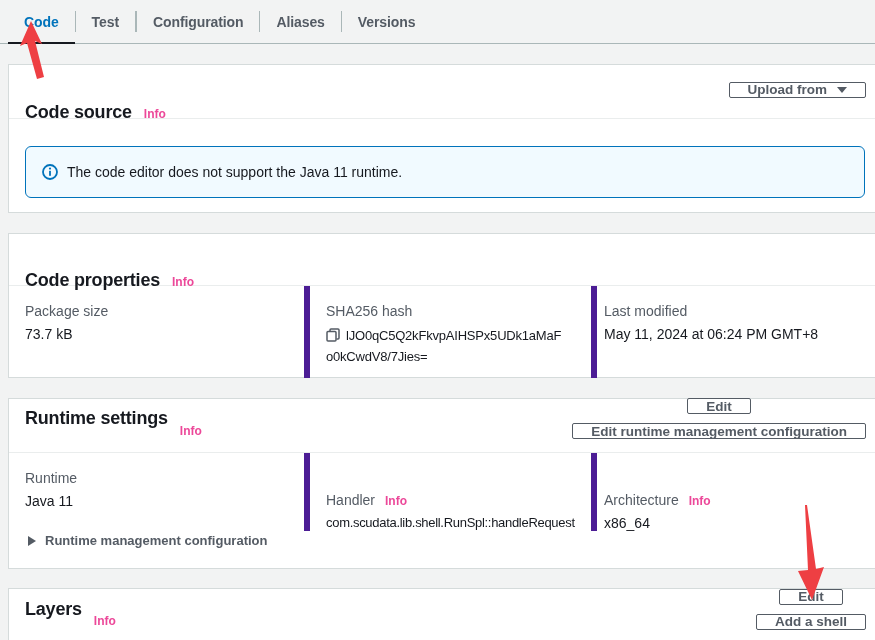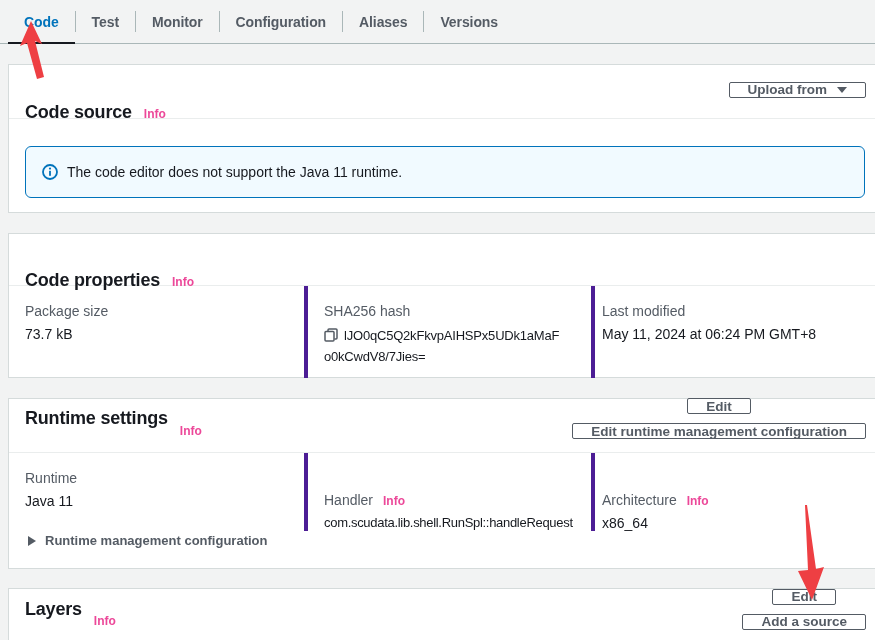--- a/index.html
+++ b/index.html
@@ -127,21 +127,21 @@
   #card-code-properties { margin-top: 20px; height: 145px; }
   #card-runtime { margin-top: 20px; height: 171px; }
   #card-layers { margin-top: 19px; height: 100px; }
   .cols {
     display: grid;
     grid-template-columns: 295px 287px 1fr;
   }
   .col {
     padding: 17px 16px 0 16px;
   }
-  .col + .col { border-left: 4px solid #4c1d95; }
+  .col + .col { border-left: 6px solid #4c1d95; }
   .col.c2 { padding-left: 16px; }
   .col.c3 { padding-left: 7px; }
   .cols.props { height: 92px; }
   .cols.rt { height: 66px; }
   .field-label {
     font-size: 14px;
     color: #545b64;
     margin-bottom: 7px;
     display: flex;
     align-items: baseline;
@@ -201,23 +201,20 @@
 <div class="tabbar">
   <div class="tab active">
     <span>Code</span>
     <span class="tab-underline"></span>
   </div>
   <div class="tab-sep"></div>
   <div class="tab">
     <span>Test</span>
   </div>
   <div class="tab-sep"></div>
-  <div class="tab">
-    <span>Monitor</span>
-  </div>
   <div class="tab-sep"></div>
   <div class="tab">
     <span>Configuration</span>
   </div>
   <div class="tab-sep"></div>
   <div class="tab">
     <span>Aliases</span>
   </div>
   <div class="tab-sep"></div>
   <div class="tab">
@@ -308,21 +305,21 @@
     <span>Runtime management configuration</span>
   </div>
 </div>
 
 <div class="card" id="card-layers">
   <div class="card-header">
     <span class="card-title">Layers</span>
     <a class="info-link">Info</a>
     <span class="header-buttons">
       <button class="btn">Edit</button>
-      <button class="btn">Add a source</button>
+      <button class="btn">Add a shell</button>
     </span>
   </div>
 </div>
 
 <svg class="annotation" id="arrow-code" width="30" height="60" viewBox="0 0 30 60">
   <polygon points="13,1 2,26 9,23 19,59 26,57 17,21 24,24" fill="#ee3f43"></polygon>
 </svg>
 <svg class="annotation" id="arrow-layer" width="28" height="96" viewBox="0 0 28 96">
   <polygon points="8,0 10,0 19,64 27,62 15,95 1,66 11,65" fill="#ee3f43"></polygon>
 </svg>

